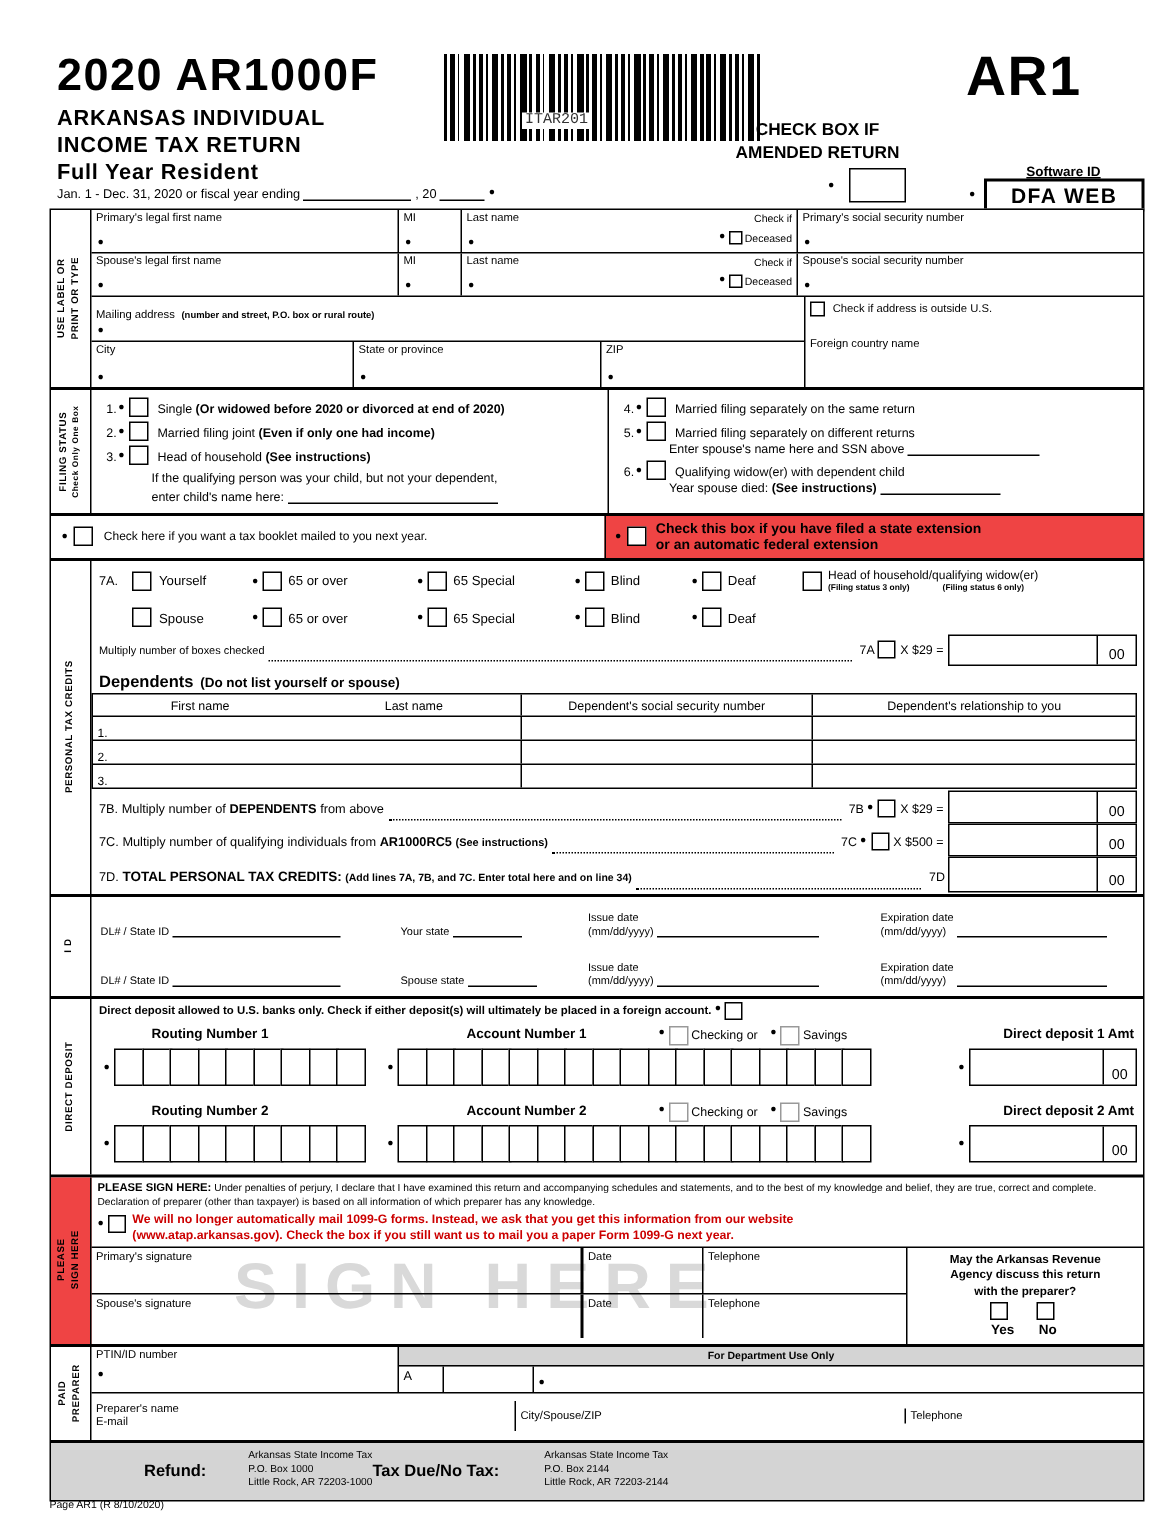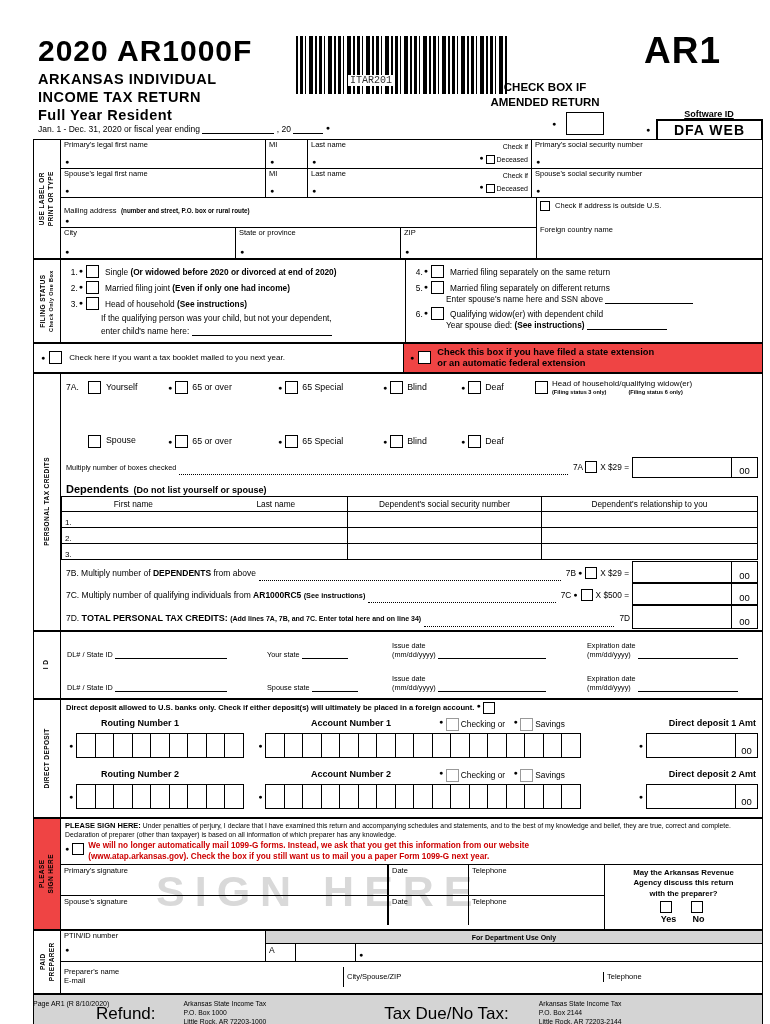--- a/index.html
+++ b/index.html
@@ -85,21 +85,21 @@
   .sigcell{width:328px;border-right:2px solid #000;padding:1px 3px;font-size:7.5px;}
   .datecell{width:80px;border-right:1px solid #000;padding:1px 3px;font-size:7.5px;}
   .telcell{flex:1;padding:1px 3px;font-size:7.5px;}
   .discuss{flex:1;border-left:1px solid #000;padding:3px 2px;text-align:center;font-size:7.8px;font-weight:bold;line-height:1.35;position:relative;z-index:1;}
   .yesno{display:inline-flex;align-items:center;margin:2px 6px 0 6px;font-size:9px;font-weight:bold;flex-direction:column;}
   .yesno .cb{width:12px;height:12px;margin-right:4px;}
   
   .depthead{background:#d4d4d4;border-bottom:1px solid #000;text-align:center;font-size:7px;font-weight:bold;height:13px;line-height:13px;}
   
   .mailbar{height:40px;display:flex;align-items:center;background:#d4d4d4;font-size:6.8px;}
-  .mail-main{font-size:17px;font-weight:normal;}
+  .mail-main{font-size:11px;font-weight:bold;}
   .addr{line-height:1.3;}
   .pagefoot{left:33px;top:1000px;font-size:7px;}
 </style>
 </head>
 <body>
 
 <div class="abs form-title">2020 AR1000F</div>
 <div class="abs org1">ARKANSAS INDIVIDUAL</div>
 <div class="abs org2">INCOME TAX RETURN</div>
 <div class="abs resid">Full Year Resident</div>
@@ -310,21 +310,21 @@
           </span>
         <span class="cb"></span>
         <div style="margin-left:4px;line-height:1.1;">
           <div style="font-size:8px;">Head of household/qualifying widow(er)</div>
           <div style="display:flex;font-size:5.6px;font-weight:bold;">
             <span>(Filing status 3 only)</span>
             <span style="margin-left:22px;">(Filing status 6 only)</span>
           </div>
         </div>
       </div>
-      <div class="row" style="align-items:flex-start;height:22px;padding-left:5px;margin-top:34px;">
+      <div class="row" style="align-items:center;height:22px;padding-left:5px;">
         <span style="width:22px;"></span>
         <span class="cb"></span>
         <span style="font-size:8.8px;margin-left:5px;width:62px;">Spouse</span>
         <span class="pair" style="width:110px;">
             <span class="blt"></span>
             <span class="cb"></span>
             <span>65 or over</span>
           </span>
         <span class="pair" style="width:105px;">
             <span class="blt"></span>
@@ -666,21 +666,21 @@
         </div>
       </div>
     </div>
   </div>
 
   <div class="mailbar bt2">
     <span class="mail-main" style="margin-left:62px;">Refund:</span>
     <div class="addr" style="margin-left:28px;">
       <span>Arkansas State Income Tax</span><br><span>P.O. Box 1000</span><br><span>Little Rock, AR 72203-1000</span>
     </div>
-    <span class="mail-main" style="margin-left:118px;">Tax Due/No Tax:</span>
+    <span class="mail-main" style="">Tax Due/No Tax:</span>
     <div class="addr" style="margin-left:30px;">
       <span>Arkansas State Income Tax</span><br><span>P.O. Box 2144</span><br><span>Little Rock, AR 72203-2144</span>
     </div>
   </div>
 
 </div>
 
 <div class="abs pagefoot">Page AR1 (R 8/10/2020)</div>
 
 </body></html>

